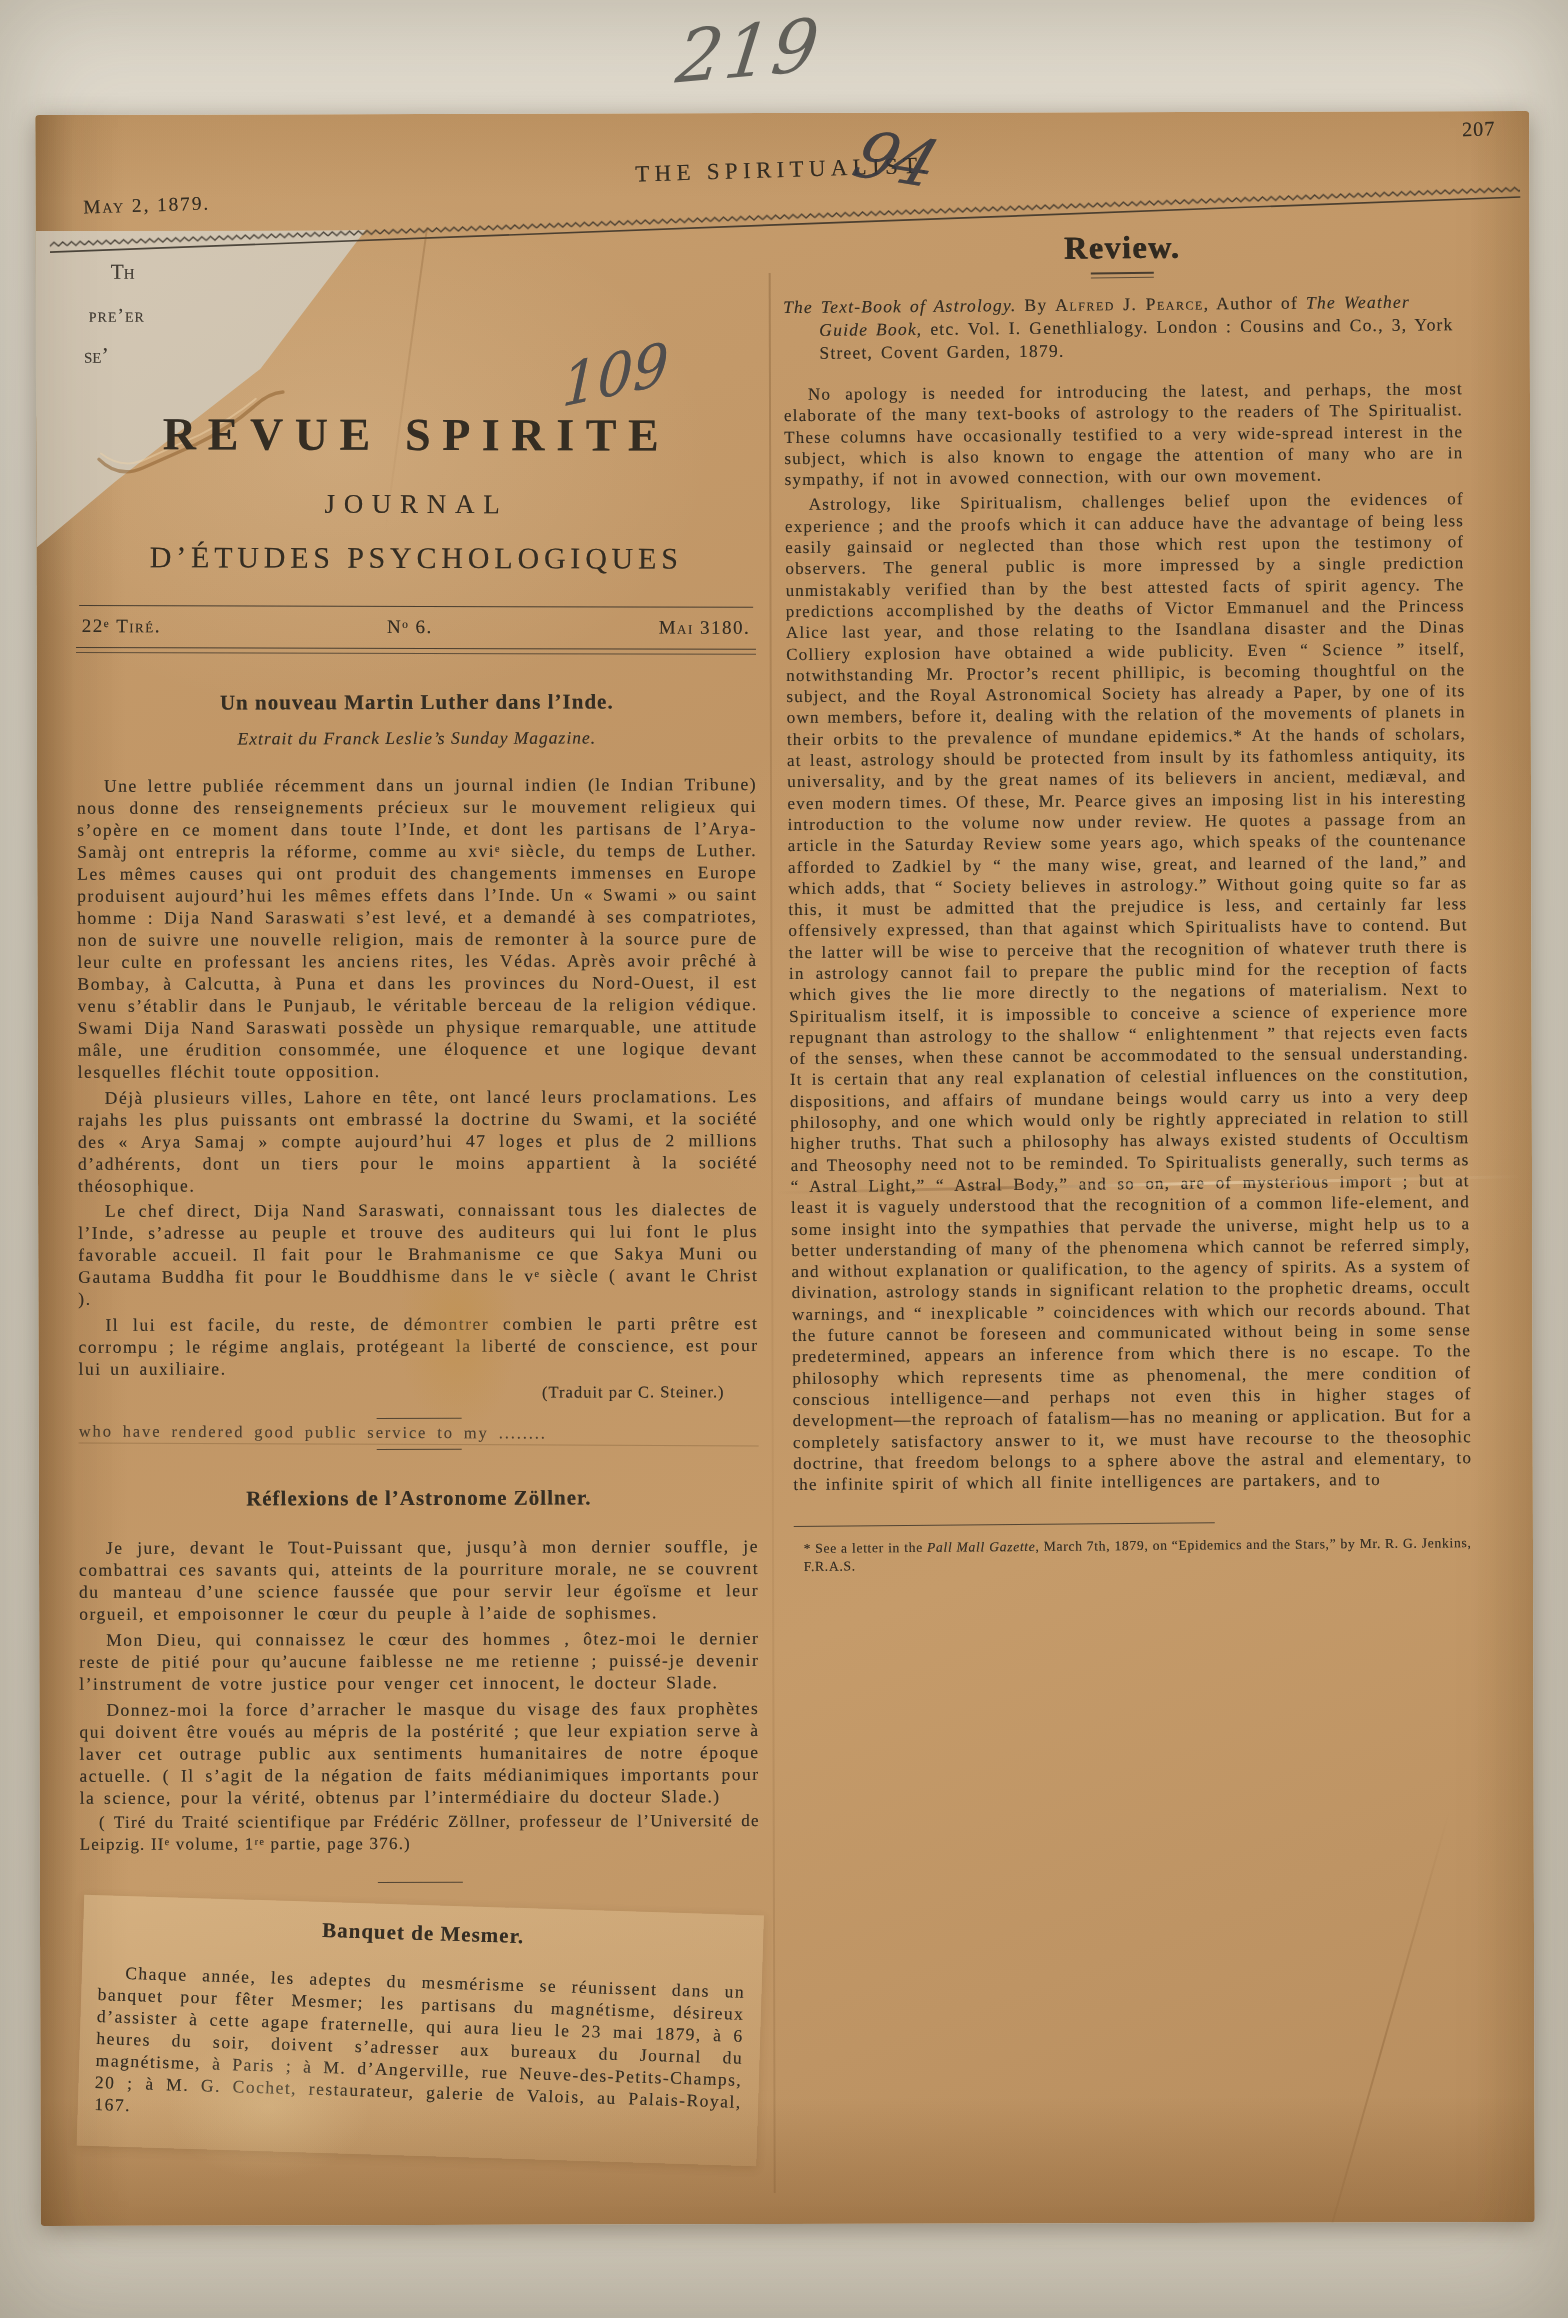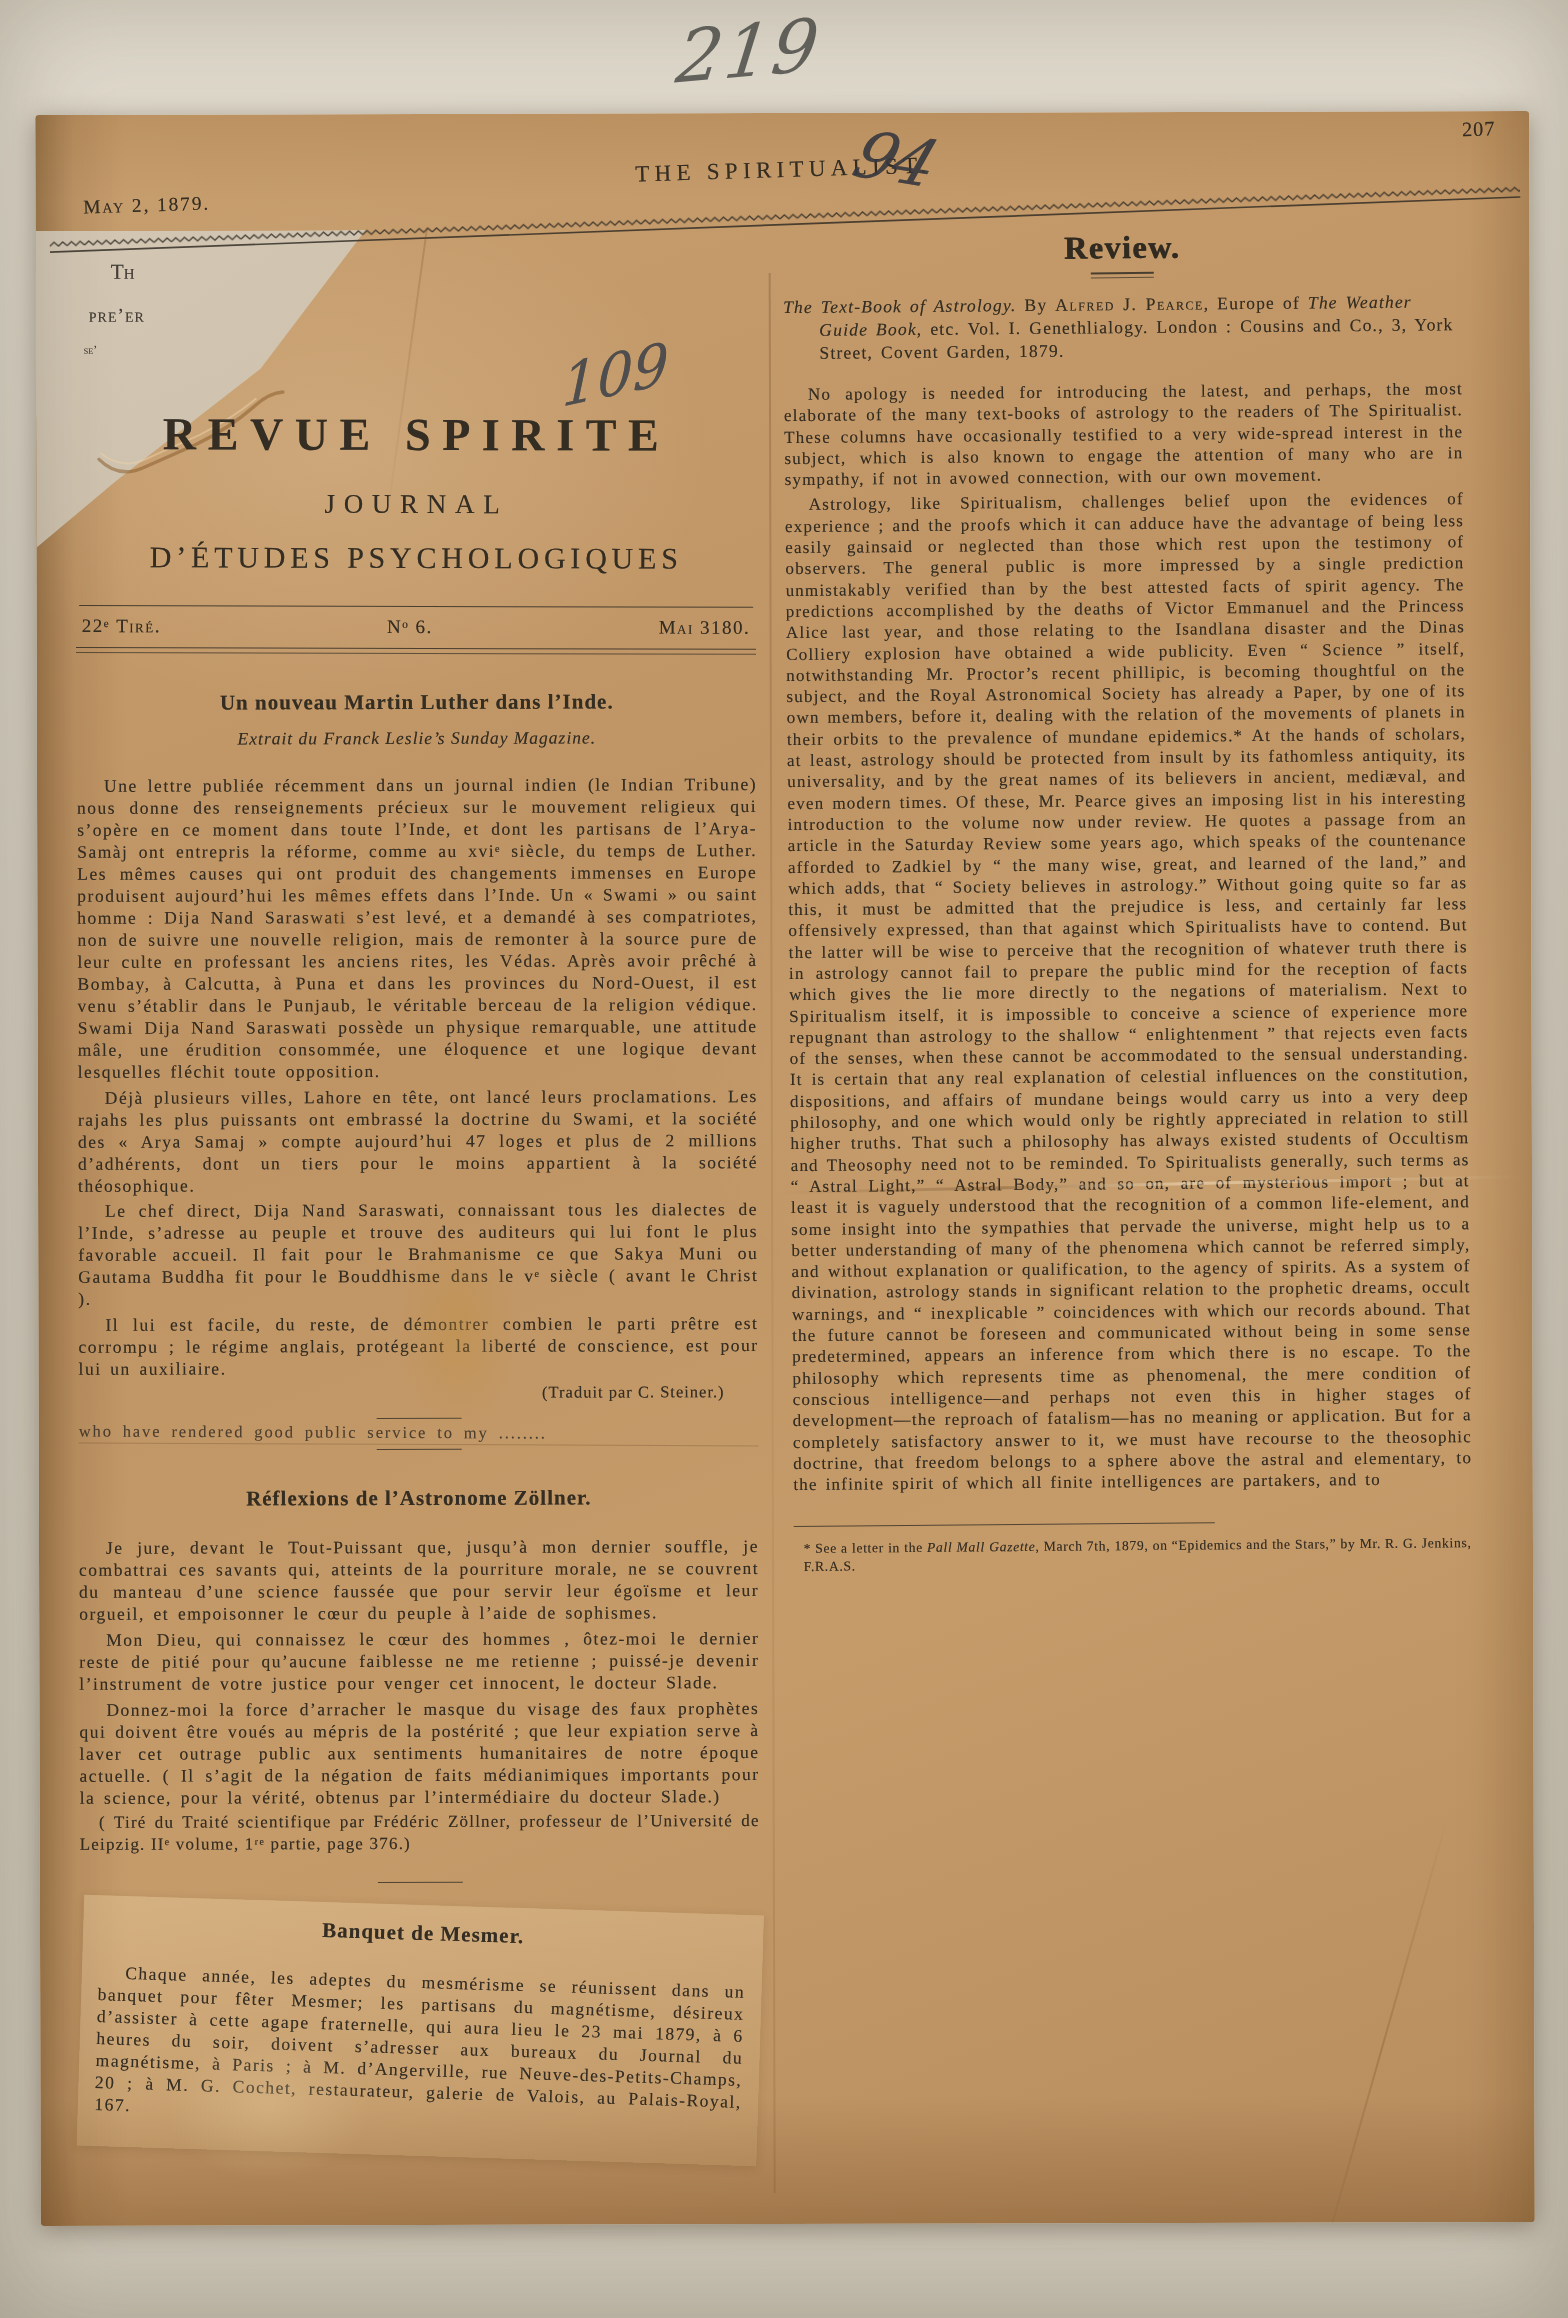--- a/index.html
+++ b/index.html
@@ -97,21 +97,21 @@
   .right-col .paras p{font-size:17px;line-height:21.3px;letter-spacing:1.2px;word-spacing:2.4px;
     text-indent:24px;}
   .fn-rule{margin-top:31px;width:62%;border-top:1.5px solid rgba(52,46,38,.8);}
   .footnote{margin-top:12.6px;font-size:13.6px;line-height:18px;letter-spacing:0.7px;
     padding-left:9.7px;}
 
   
   .frag{position:absolute;color:rgba(50,45,38,.78);font-variant:small-caps;}
   .frag-1{left:75px;top:145px;font-size:21.3px;}
   .frag-2{left:53px;top:190px;font-size:19.4px;letter-spacing:1px;}
-  .frag-3{left:48px;top:228px;font-size:12px;}
+  .frag-3{left:48px;top:228px;font-size:22px;}
 
   
   .stain{position:absolute;border-radius:50%;pointer-events:none;}
   .stain-a{left:359px;top:1111px;width:121px;height:209px;
     background:radial-gradient(closest-side,rgba(190,140,60,.38),rgba(190,140,60,0));}
   .stain-b{left:264px;top:757px;width:73px;height:92px;
     background:radial-gradient(closest-side,rgba(160,100,40,.22),rgba(160,100,40,0));}
   .stain-c{left:1183px;top:626px;width:155px;height:136px;
     background:radial-gradient(closest-side,rgba(170,115,50,.18),rgba(170,115,50,0));}
   .stain-d{left:126px;top:1920px;width:204px;height:145px;
@@ -209,21 +209,21 @@
         <div class="paras">
             <p>Chaque année, les adeptes du mesmérisme se réunissent dans un banquet pour fêter Mesmer; les partisans du magnétisme, désireux d’assister à cette agape fraternelle, qui aura lieu le 23 mai 1879, à 6 heures du soir, doivent s’adresser aux bureaux du Journal du magnétisme, à Paris ; à M. d’Angerville, rue Neuve-des-Petits-Champs, 20 ; à M. G. Cochet, restaurateur, galerie de Valois, au Palais-Royal, 167.</p>
           </div>
       </div>
     </div>
 
     <div class="right-col">
       <div class="review-head">Review.</div>
       <div class="dbl"></div>
 
-      <div class="citation"><span class="seg-i">The Text-Book of Astrology.</span><span class="seg-r">  By </span><span class="seg-sc">Alfred J. Pearce</span><span class="seg-r">, Europe of </span><span class="seg-i">The Weather Guide Book</span><span class="seg-r">, etc.  Vol. I. Genethlialogy.  London : Cousins and Co., 3, York Street, Covent Garden, 1879.</span></div>
+      <div class="citation"><span class="seg-i">The Text-Book of Astrology.</span><span class="seg-r">  By </span><span class="seg-sc">Alfred J. Pearce</span><span class="seg-r">, Author of </span><span class="seg-i">The Weather Guide Book</span><span class="seg-r">, etc.  Vol. I. Genethlialogy.  London : Cousins and Co., 3, York Street, Covent Garden, 1879.</span></div>
 
       <div class="paras">
           <p>No apology is needed for introducing the latest, and perhaps, the most elaborate of the many text-books of astrology to the readers of The Spiritualist.  These columns have occasionally testified to a very wide-spread interest in the subject, which is also known to engage the attention of many who are in sympathy, if not in avowed connection, with our own movement.</p>
           <p>Astrology, like Spiritualism, challenges belief upon the evidences of experience ; and the proofs which it can adduce have the advantage of being less easily gainsaid or neglected than those which rest upon the testimony of observers.  The general public is more impressed by a single prediction unmistakably verified than by the best attested facts of spirit agency.  The predictions accomplished by the deaths of Victor Emmanuel and the Princess Alice last year, and those relating to the Isandlana disaster and the Dinas Colliery explosion have obtained a wide publicity.  Even “ Science ” itself, notwithstanding Mr. Proctor’s recent phillipic, is becoming thoughtful on the subject, and the Royal Astronomical Society has already a Paper, by one of its own members, before it, dealing with the relation of the movements of planets in their orbits to the prevalence of mundane epidemics.*   At the hands of scholars, at least, astrology should be protected from insult by its fathomless antiquity, its universality, and by the great names of its believers in ancient, mediæval, and even modern times.  Of these, Mr. Pearce gives an imposing list in his interesting introduction to the volume now under review.  He quotes a passage from an article in the Saturday Review some years ago, which speaks of the countenance afforded to Zadkiel by “ the many wise, great, and learned of the land,” and which adds, that “ Society believes in astrology.”   Without going quite so far as this, it must be admitted that the prejudice is less, and certainly far less offensively expressed, than that against which Spiritualists have to contend.  But the latter will be wise to perceive that the recognition of whatever truth there is in astrology cannot fail to prepare the public mind for the reception of facts which gives the lie more directly to the negations of materialism.  Next to Spiritualism itself, it is impossible to conceive a science of experience more repugnant than astrology to the shallow “ enlightenment ” that rejects even facts of the senses, when these cannot be accommodated to the sensual understanding.  It is certain that any real explanation of celestial influences on the constitution, dispositions, and affairs of mundane beings would carry us into a very deep philosophy, and one which would only be rightly appreciated in relation to still higher truths.  That such a philosophy has always existed students of Occultism and Theosophy need not to be reminded.  To Spiritualists generally, such terms as “ Astral Light,” “ Astral Body,” and so on, are of mysterious import ; but at least it is vaguely understood that the recognition of a common life-element, and some insight into the sympathies that pervade the universe, might help us to a better understanding of many of the phenomena which cannot be referred simply, and without explanation or qualification, to the agency of spirits.  As a system of divination, astrology stands in significant relation to the prophetic dreams, occult warnings, and “ inexplicable ” coincidences with which our records abound.  That the future cannot be foreseen and communicated without being in some sense predetermined, appears an inference from which there is no escape.  To the philosophy which represents time as phenomenal, the mere condition of conscious intelligence—and perhaps not even this in higher stages of development—the reproach of fatalism—has no meaning or application.  But for a completely satisfactory answer to it, we must have recourse to the theosophic doctrine, that freedom belongs to a sphere above the astral and elementary, to the infinite spirit of which all finite intelligences are partakers, and to</p>
         </div>
 
       <div class="fn-rule"></div>
       <div class="footnote"><span class="seg-r">* See a letter in the </span><span class="seg-i">Pall Mall Gazette</span><span class="seg-r">, March 7th, 1879, on “Epidemics and the Stars,” by Mr. R. G. Jenkins, F.R.A.S.</span></div>
     </div>
 

